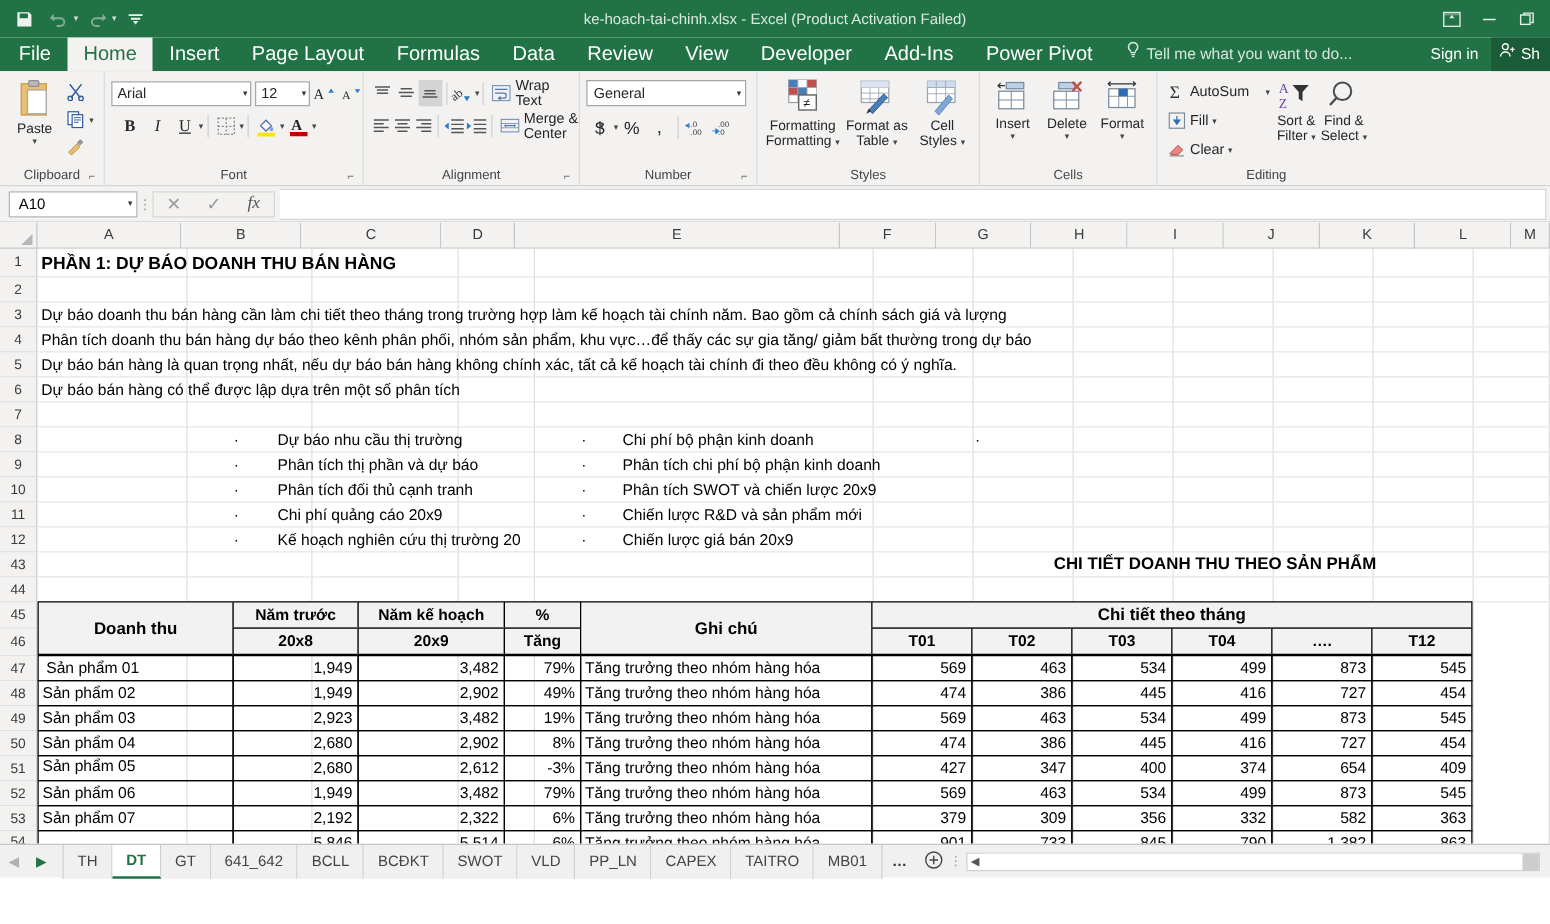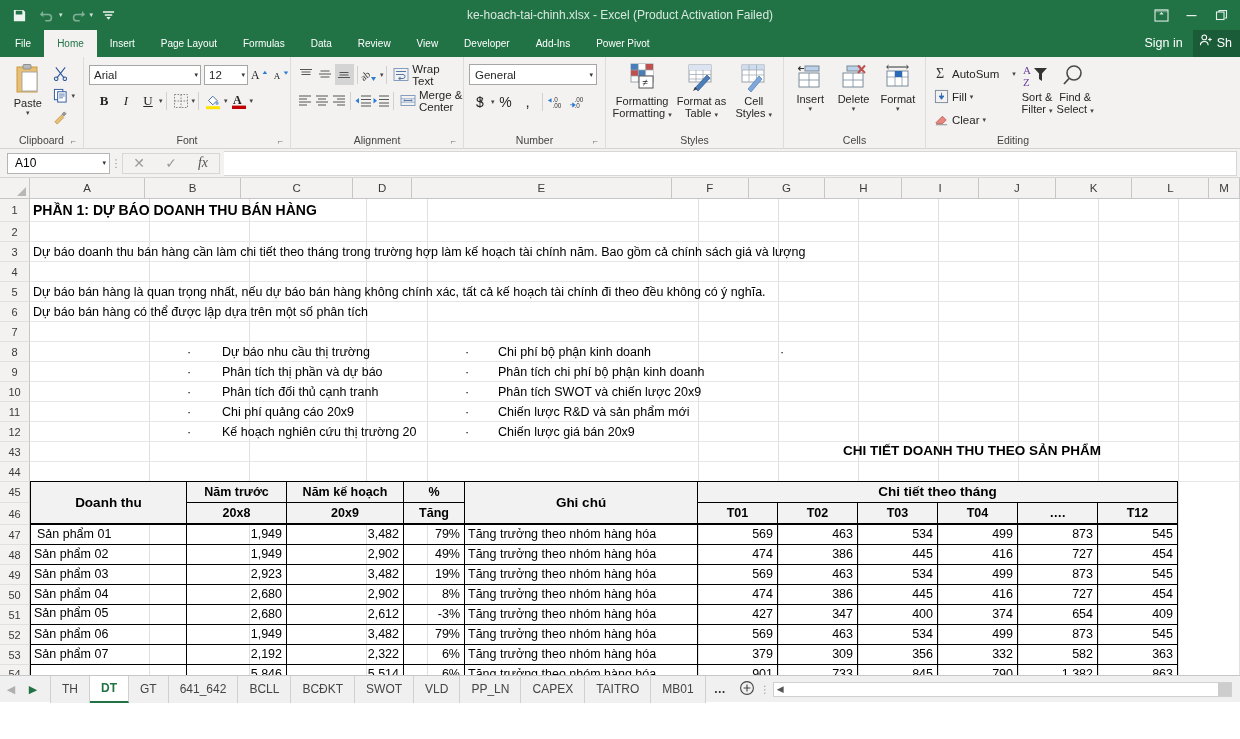--- a/index.html
+++ b/index.html
@@ -33,21 +33,21 @@
   }
   #win-controls { position: absolute; right: 4px; top: 0; height: 30px; display: flex; align-items: center; }
   .win-btn { width: 30px; height: 26px; display: flex; align-items: center; justify-content: center; color: #e6f0ea; }
   
   #ribbon-tabs {
     height: 27px; background: #217346; display: flex; align-items: flex-end;
     position: relative; padding-left: 2px;
   }
   .rtab {
     height: 27px; line-height: 27px; padding: 0 13px;
-    font-size: 10px; color: #ffffff; white-space: nowrap;
+    font-size: 16px; color: #ffffff; white-space: nowrap;
   }
   .rtab.active { background: #f3f2f1; color: #217346; font-weight: normal; }
   #tellme {
     margin-left: 14px; height: 27px; line-height: 27px;
     font-size: 12.5px; color: #d7e6dd; display: flex; align-items: center; gap: 5px;
   }
   #tb-right { position: absolute; right: 0; top: 0; height: 27px; display: flex; align-items: flex-start; }
   #signin { font-size: 12.5px; color: #ffffff; padding: 0 10px; height: 27px; line-height: 27px; }
   #share { font-size: 12.5px; color: #ffffff; padding: 0 8px 0 6px; height: 27px; line-height: 27px;
            background: #1a5c38; display: flex; align-items: center; gap: 4px; }
@@ -229,20 +229,29 @@
   <div class="rtab active">Home</div>
   <div class="rtab">Insert</div>
   <div class="rtab">Page Layout</div>
   <div class="rtab">Formulas</div>
   <div class="rtab">Data</div>
   <div class="rtab">Review</div>
   <div class="rtab">View</div>
   <div class="rtab">Developer</div>
   <div class="rtab">Add-Ins</div>
   <div class="rtab">Power Pivot</div>
+  <div id="tellme">
+    <span>
+      <svg width="11" height="14" viewBox="0 0 11 14">
+          <path fill="none" stroke="#d7e6dd" stroke-width="1.1" d="M5.5 1a3.6 3.6 0 0 1 2.2 6.5c-.5.5-.7 1-.7 1.6H4c0-.6-.2-1.1-.7-1.6A3.6 3.6 0 0 1 5.5 1z"></path>
+          <path stroke="#d7e6dd" stroke-width="1.1" d="M4 10.6h3M4.5 12.3h2"></path>
+        </svg>
+    </span>
+    <span>Tell me what you want to do...</span>
+  </div>
   <div id="tb-right">
     <div id="signin">Sign in</div>
     <div id="share">
       <span>
         <svg width="14" height="14" viewBox="0 0 16 16">
             <circle cx="6" cy="5" r="2.7" fill="none" stroke="#fff" stroke-width="1.2"></circle>
             <path d="M1.6 14c0-2.6 2-4.2 4.4-4.2s4.4 1.6 4.4 4.2" fill="none" stroke="#fff" stroke-width="1.2"></path>
             <path d="M12.5 5.5v4M10.5 7.5h4" stroke="#fff" stroke-width="1.2"></path>
           </svg>
       </span>
@@ -719,20 +728,21 @@
       <div class="gridline-h" style="top:182px"></div>
       <div class="gridline-h" style="top:202px"></div>
       <div class="gridline-h" style="top:222px"></div>
       <div class="gridline-h" style="top:242px"></div>
       <div class="gridline-h" style="top:262px"></div>
       <div class="gridline-h" style="top:282px"></div>
 
       <div class="ctext bold" style="left:3px;top:4px;font-size:14px">PHẦN 1: DỰ BÁO DOANH THU BÁN HÀNG</div>
 
       <div class="ctext" style="left:3px;top:46px">Dự báo doanh thu bán hàng cần làm chi tiết theo tháng trong trường hợp làm kế hoạch tài chính năm. Bao gồm cả chính sách giá và lượng</div>
+      <div class="ctext" style="left:3px;top:66px">Phân tích doanh thu bán hàng dự báo theo kênh phân phối, nhóm sản phẩm, khu vực…để thấy các sự gia tăng/ giảm bất thường trong dự báo</div>
       <div class="ctext" style="left:3px;top:86px">Dự báo bán hàng là quan trọng nhất, nếu dự báo bán hàng không chính xác, tất cả kế hoạch tài chính đi theo đều không có ý nghĩa.</div>
       <div class="ctext" style="left:3px;top:106px">Dự báo bán hàng có thể được lập dựa trên một số phân tích</div>
 
       <div class="ctext" style="left:157px;top:146px">·</div>
       <div class="ctext" style="left:192px;top:146px">Dự báo nhu cầu thị trường</div>
       <div class="ctext" style="left:157px;top:166px">·</div>
       <div class="ctext" style="left:192px;top:166px">Phân tích thị phần và dự báo</div>
       <div class="ctext" style="left:157px;top:186px">·</div>
       <div class="ctext" style="left:192px;top:186px">Phân tích đối thủ cạnh tranh</div>
       <div class="ctext" style="left:157px;top:206px">·</div>

